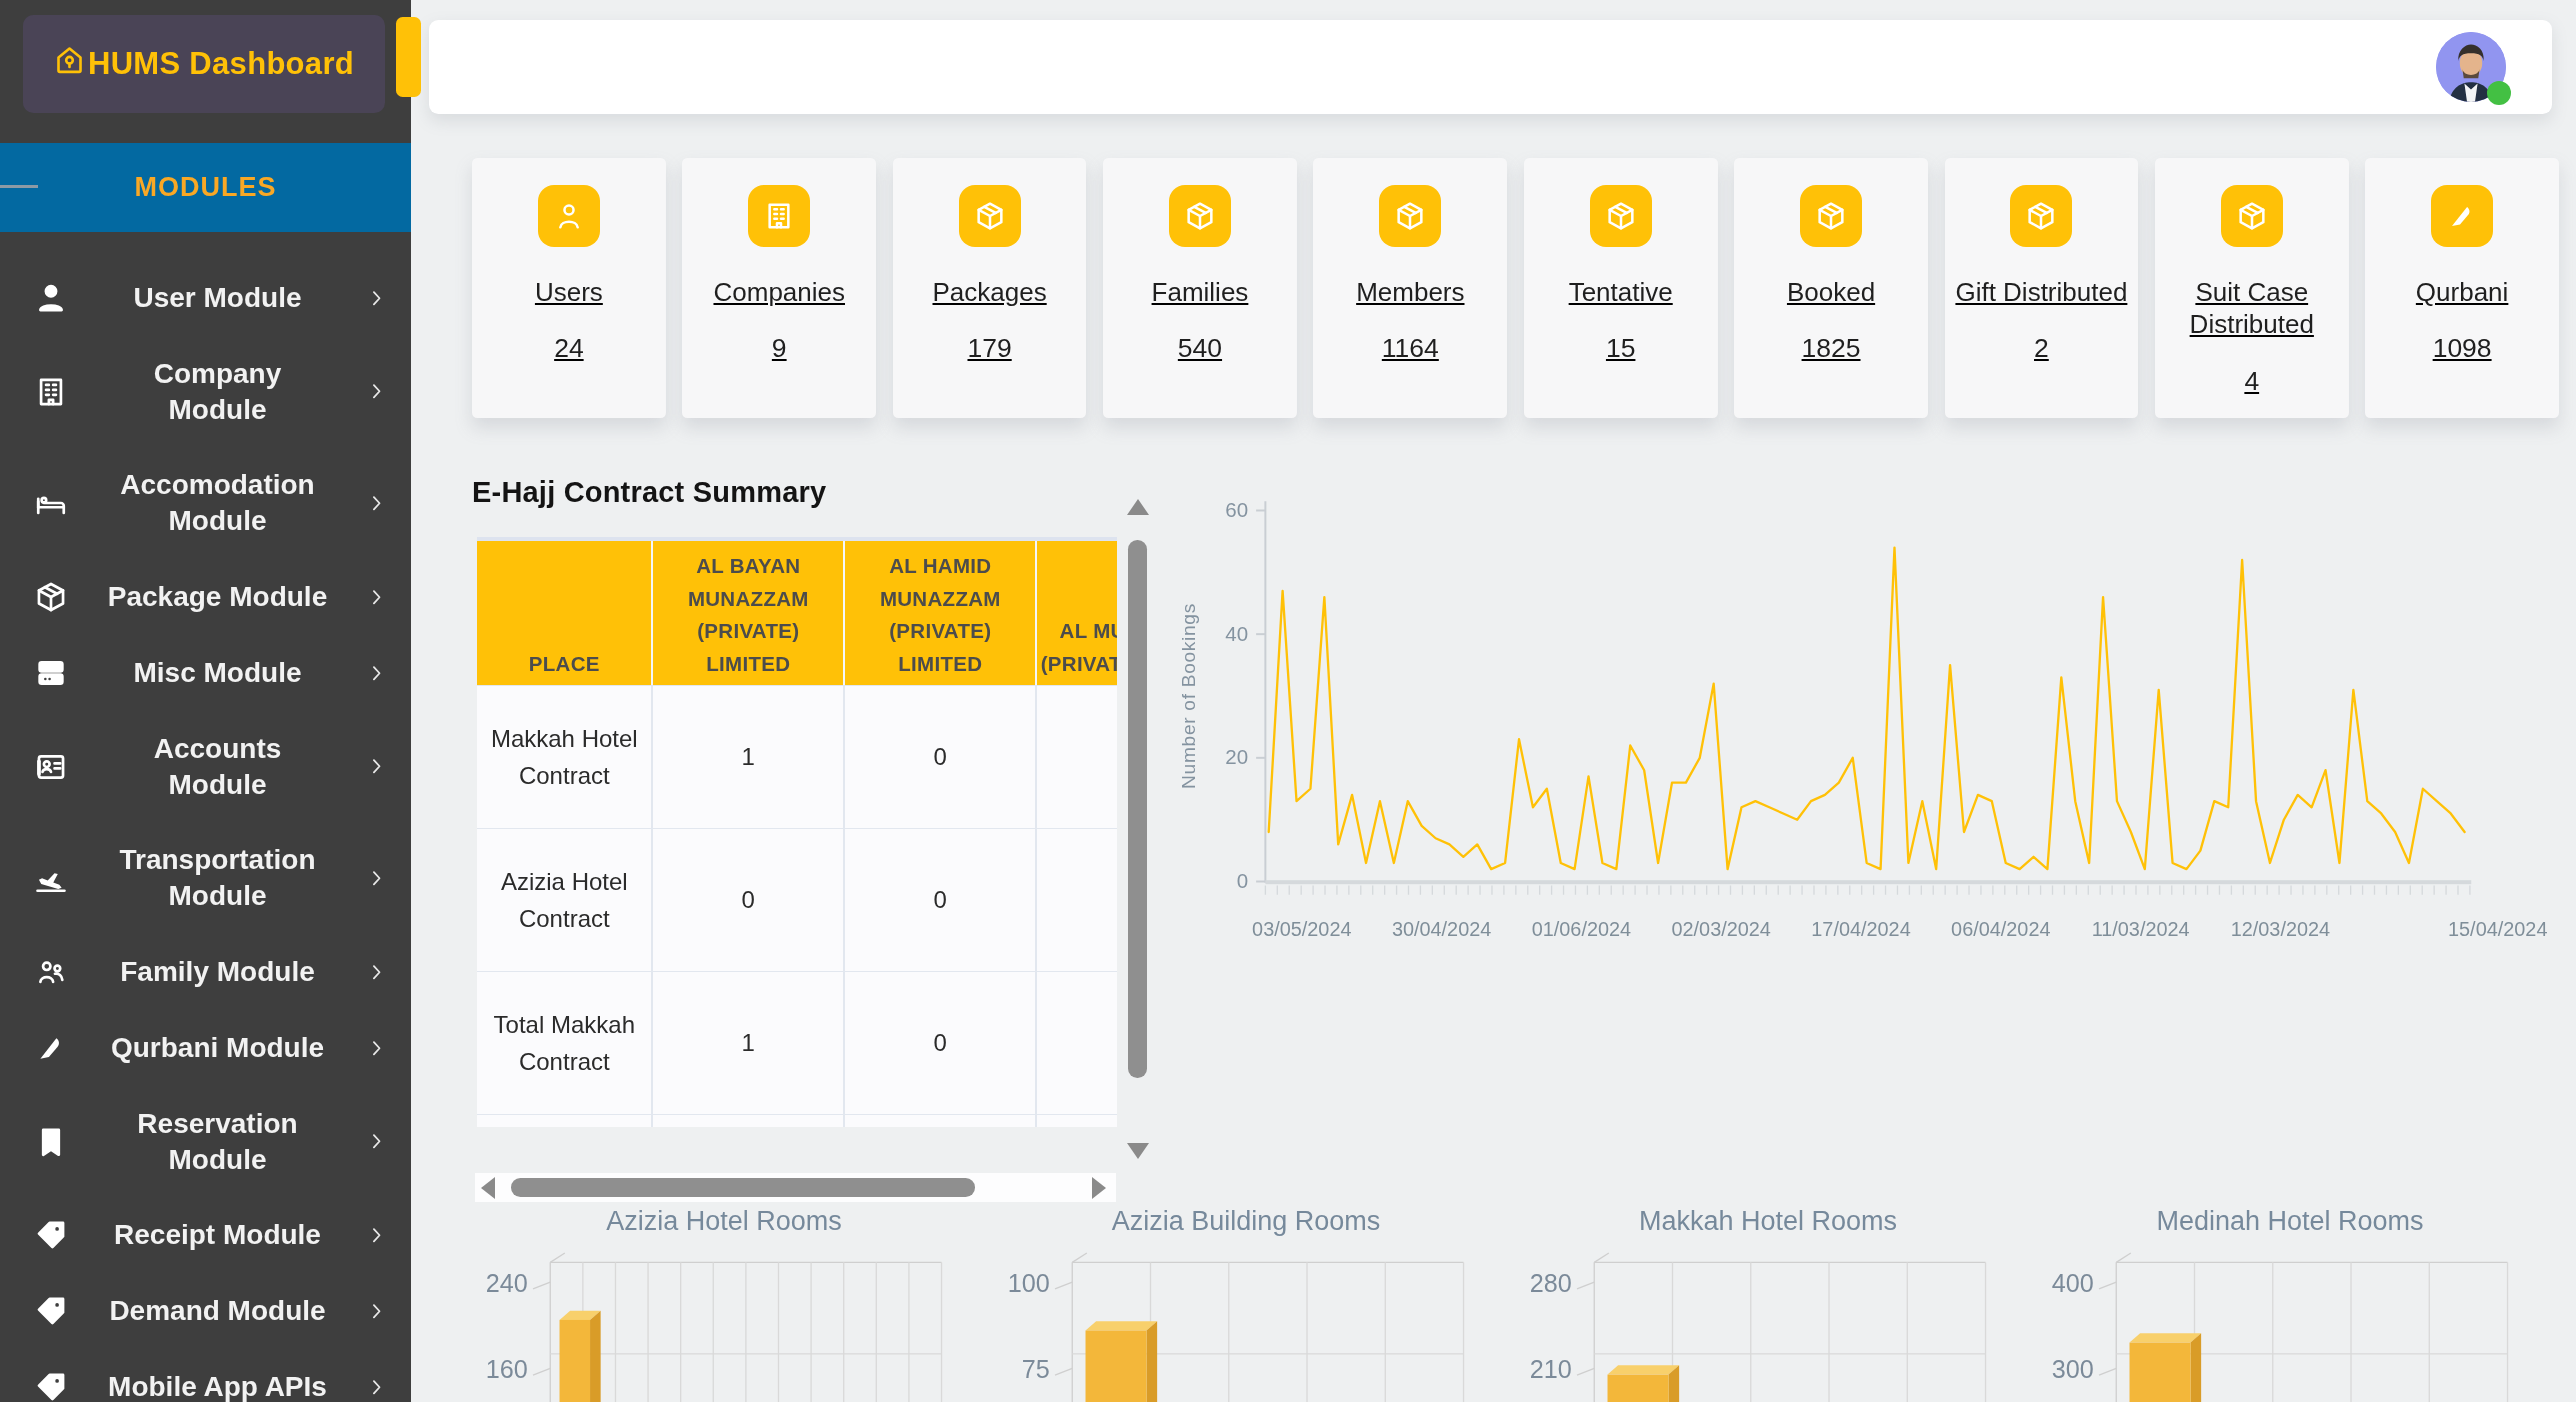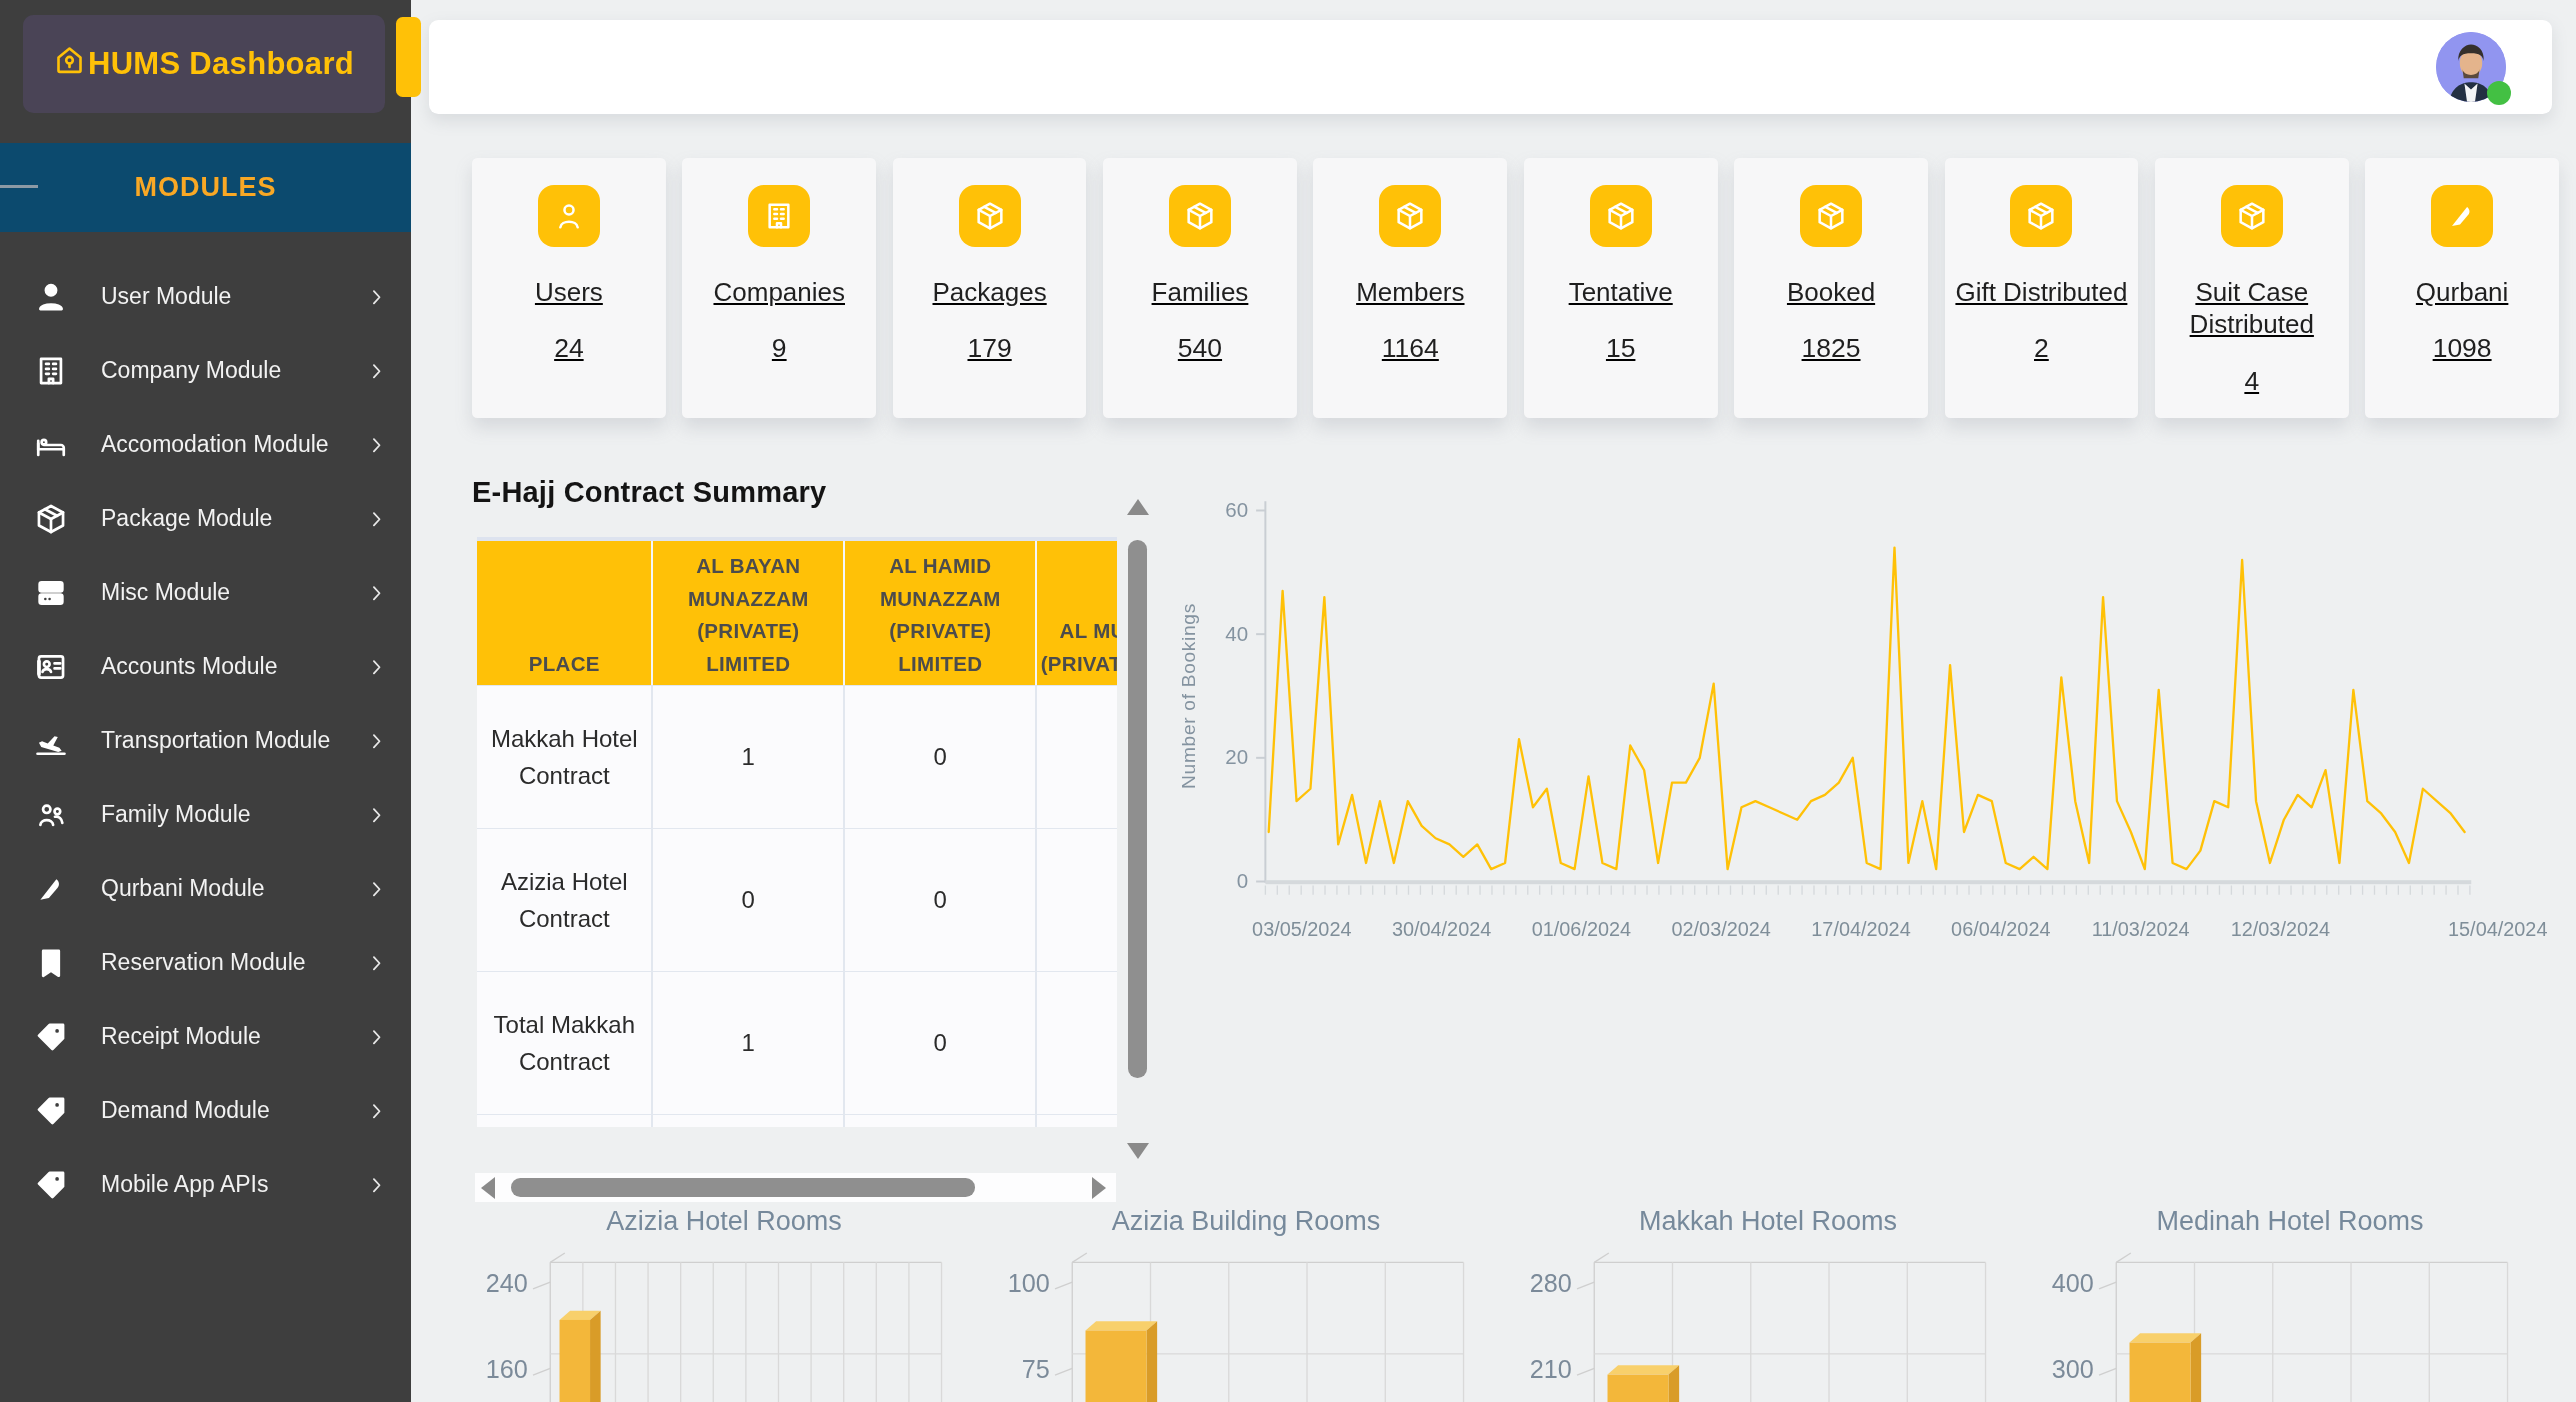--- a/index.html
+++ b/index.html
@@ -13,29 +13,29 @@
   .brand-box{
     position:absolute;left:22.5px;top:14.6px;width:362px;height:98px;background:#4a4456;
     border-radius:10.6px;display:flex;align-items:center;justify-content:center;gap:2px;
     color:#ffc107;font-size:31px;font-weight:bold;letter-spacing:0.3px;
   }
   .sidebar-toggle{
     position:absolute;left:396px;top:17px;width:25px;height:80px;background:#ffc107;
     border-radius:6.6px;z-index:3;
   }
   .modules-strip{
-    position:absolute;left:0;top:143px;width:411px;height:89px;background:#0c4a6e;
+    position:absolute;left:0;top:143px;width:411px;height:89px;background:#0369a1;
     display:flex;align-items:center;justify-content:center;
     color:#f9a825;font-weight:bold;font-size:27px;letter-spacing:1px;
   }
   .modules-dash{position:absolute;left:0;top:42px;width:38px;height:3.3px;background:#8d9aa5;}
   .menu{position:absolute;left:0;top:232px;width:411px;padding-top:28px;}
   .menu-item{
     display:flex;align-items:center;padding:20px 24px 20px 32px;cursor:pointer;
-    color:#f2f2f2;font-size:23px;font-weight:400;line-height:1.28;
+    color:#f2f2f2;font-size:28px;font-weight:700;line-height:1.28;text-align:center;
   }
   .menu-item .mi-icon{width:37px;flex:0 0 37px;display:flex;align-items:center;justify-content:center;}
   .menu-item .mi-label{width:233px;flex:0 0 233px;margin-left:32px;}
   .menu-item .mi-chev{margin-left:auto;display:flex;align-items:center;color:#e8e8e8;}
   
   .topbar{
     position:absolute;left:429px;top:20px;width:2123px;height:94px;background:#ffffff;
     border-radius:9.3px;box-shadow:0 6.6px 16px rgba(120,130,140,.18);z-index:1;
   }
   .avatar{

